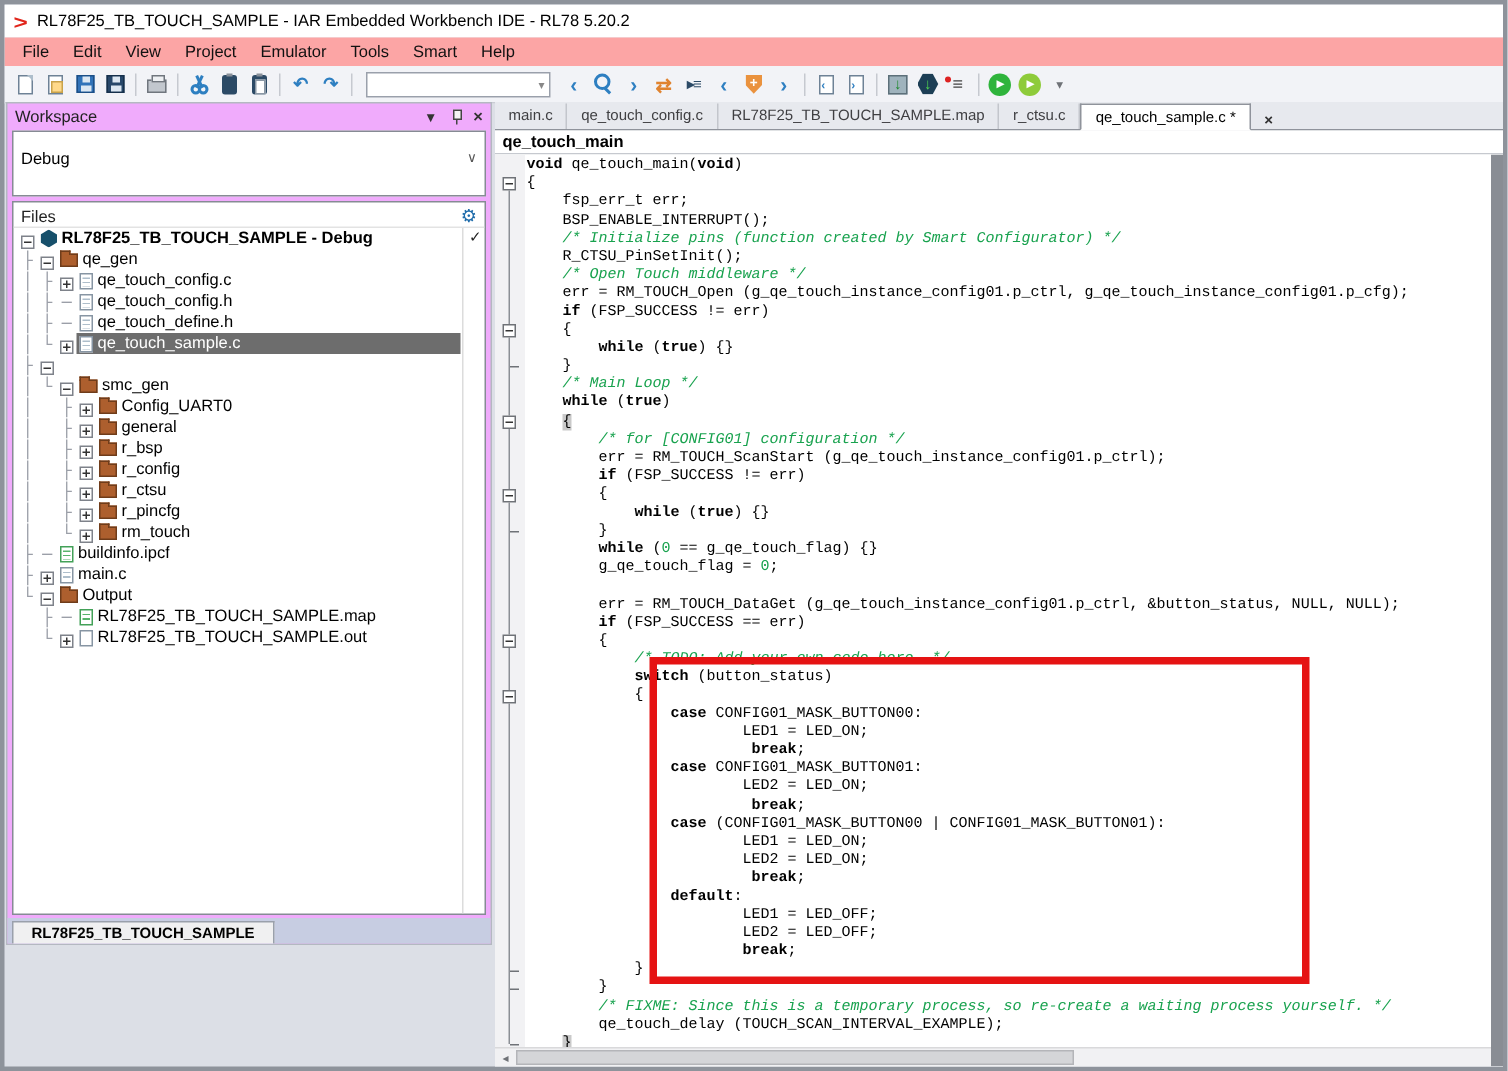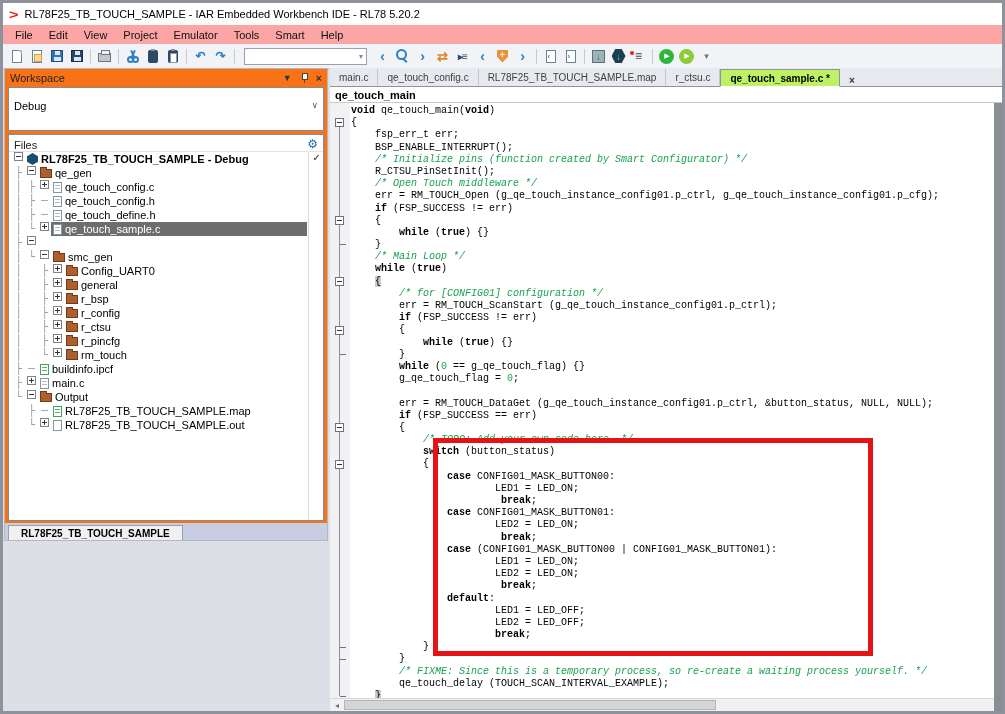--- a/index.html
+++ b/index.html
@@ -42,35 +42,35 @@
   .sh-clip:before{content:"";position:absolute;left:3px;top:-1px;width:4px;height:2px;background:#88909a}
   .sh-clip.paste:after{content:"";position:absolute;left:2px;top:3px;width:5px;height:8px;background:#fff;border:1px solid #8a97a5}
   .sh-search{width:7px;height:7px;border:2px solid #2e7fc1;border-radius:50%;position:relative;margin:-3px 3px 0 0}
   .sh-search:after{content:"";position:absolute;left:6px;top:7px;width:2px;height:5px;background:#2e7fc1;transform:rotate(-45deg)}
   .sh-shield{width:11px;height:13px;background:#ea923e;clip-path:polygon(0 0,100% 0,100% 55%,50% 100%,0 55%);color:#fff;font-size:9px;font-weight:bold;display:flex;align-items:flex-start;justify-content:center;line-height:10px}
   .sh-dl{width:13px;height:13px;background:#9fb3bd;border:1px solid #5d707a;box-sizing:border-box;color:#1e8a2e;font-weight:bold;font-size:10px;display:flex;align-items:center;justify-content:center}
   .sh-hex{width:14px;height:14px;background:#1c3e55;clip-path:polygon(27% 0,73% 0,100% 50%,73% 100%,27% 100%,0 50%);color:#4fd24f;font-weight:bold;font-size:10px;display:flex;align-items:center;justify-content:center}
   .sh-play{width:15px;height:15px;border-radius:50%;background:#2fb43c;color:#fff;font-size:7px;display:flex;align-items:center;justify-content:center;padding-left:1px;box-sizing:border-box}
   .sh-play.lt{background:#8ecb3a}
   
-  .ws{position:absolute;left:1px;top:65px;width:324px;height:473px;background:#f97316;border:1px solid #b4b8c1;box-sizing:border-box;display:flex;flex-direction:column}
+  .ws{position:absolute;left:1px;top:65px;width:324px;height:562px;background:#f0abfc;border:1px solid #b4b8c1;box-sizing:border-box;display:flex;flex-direction:column}
   .ws-header{height:18px;display:flex;align-items:center;padding:0 5px;font-size:11px;color:#222}
   .ws-hbtns{margin-left:auto;display:flex;gap:8px;align-items:center;color:#333;font-size:9px}
   .pin{width:8px;height:10px;position:relative;display:inline-block}
   .pin:before{content:"";position:absolute;left:2px;top:0;width:4px;height:5px;border:1px solid #444;background:#f4f4f4}
   .pin:after{content:"";position:absolute;left:4px;top:7px;width:1px;height:3px;background:#444}
   .ws-close{font-size:11px;font-weight:bold}
   .ws-combo{margin:0 3px 3px;height:18px;background:#fff;border:1px solid #868b94;display:flex;align-items:flex-start;font-size:11px;padding:12px 5px}
   .cmb-arr{margin-left:auto;color:#555;font-size:9px}
   .ws-files{flex:1;margin:0 3px;background:#fff;border:1px solid #868b94;position:relative;overflow:hidden}
   .files-head{height:16px;border-bottom:1px solid #e3e3e3;display:flex;align-items:flex-end;padding:0 5px;font-size:11px;color:#222}
   .gear{margin-left:auto;color:#1f6cab;font-size:12px}
   .tree{position:absolute;top:17px;left:0;right:0;bottom:0}
   .rcol{position:absolute;top:0;right:14px;bottom:0;width:1px;background:#dcdcdc}
-  .trow{height:14px;display:flex;align-items:flex-start;font-size:11px;white-space:nowrap;padding:0 16px 0 3px;position:relative}
+  .trow{height:14px;display:flex;align-items:flex-end;font-size:11px;white-space:nowrap;padding:0 16px 0 3px;position:relative}
   .g{width:13px;text-align:center;color:#9b9fa8;font-family:"DejaVu Sans Mono",monospace;font-size:11px;flex:none}
   .expb{width:9px;height:9px;border:1px solid #7e828a;background:#fff;flex:none;position:relative;margin:0 2px;box-sizing:border-box}
   .expb:before{content:"";position:absolute;left:1px;right:1px;top:3px;height:1px;background:#333}
   .expb.plus:after{content:"";position:absolute;top:1px;bottom:1px;left:3px;width:1px;background:#333}
   .rowbody{display:flex;align-items:center;height:14px;flex:1;min-width:0}
   .rowbody.sel{background:#6d6d6d;color:#fff}
   .lab{padding-left:3px;overflow:hidden;text-overflow:clip}
   .lab.bold{font-weight:bold}
   .chk{position:absolute;right:2px;top:0;font-size:10px;color:#222}
   .ic{flex:none;margin-left:2px}
@@ -81,21 +81,21 @@
   .ic-doc:before{content:"";position:absolute;left:1px;right:1px;top:2px;height:6px;background:repeating-linear-gradient(180deg,#aebecb 0 1px,transparent 1px 3px)}
   .ic-doc.green{border-color:#43a158}
   .ic-doc.green:before{background:repeating-linear-gradient(180deg,#58b46b 0 1px,transparent 1px 3px)}
   .ic-doc.plain:before{display:none}
   .ws-bottom{height:17px;background:#c7cde2;display:flex;align-items:flex-end;padding-left:3px;margin-top:2px}
   .ws-tab{background:#f0f0f1;border:1px solid #9aa0ab;border-bottom:none;height:14px;display:flex;align-items:center;padding:0 12px;font-size:10px;font-weight:bold}
   
   .editor{position:absolute;left:327px;top:65px;width:672px;height:643px;background:#fff;display:flex;flex-direction:column}
   .tabbar{height:18px;background:#e7e9ee;border-bottom:1px solid #8f939b;display:flex;align-items:flex-end}
   .etab{height:17px;display:flex;align-items:center;padding:0 9px;font-size:10px;color:#3f3f42;border-right:1px solid #c3c6cc;box-sizing:border-box}
-  .etab.active{background:#bef264;font-weight:bold;color:#000;border:1px solid #8f939b;border-bottom:1px solid #fff;height:18px;margin-bottom:-1px}
+  .etab.active{background:#ffffff;font-weight:normal;color:#000;border:1px solid #8f939b;border-bottom:1px solid #fff;height:18px;margin-bottom:-1px}
   .tabclose{padding:0 9px;font-size:10px;color:#333;font-weight:bold}
   .crumb{height:15px;border-bottom:1px solid #c6c9cf;display:flex;align-items:center;padding-left:5px;font-size:11px;font-weight:bold;background:#fff}
   .codewrap{flex:1;position:relative;overflow:hidden;background:#fff}
   .foldcol{position:absolute;left:0;top:0;bottom:13px;width:20px;background:#f2f2f4}
   .fm{position:absolute;left:5px;width:9px;height:9px;border:1px solid #6f7277;background:#fff;box-sizing:border-box}
   .fm:before{content:"";position:absolute;left:1px;right:1px;top:3px;height:1px;background:#333}
   .ftick{position:absolute;left:10px;width:6px;height:1px;background:#6f7277}
   .fline{position:absolute;left:9px;width:1px;background:#8b8f95}
   .codelines{position:absolute;left:21px;top:2px;right:8px;bottom:13px;font-family:Liberation Mono, monospace;font-size:10px;line-height:12.2px;white-space:pre;overflow:hidden;color:#000}
   .line{height:12.2px}

